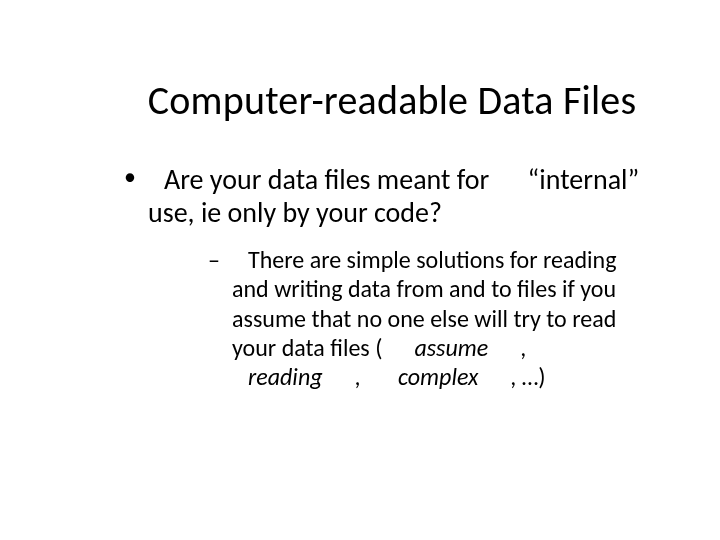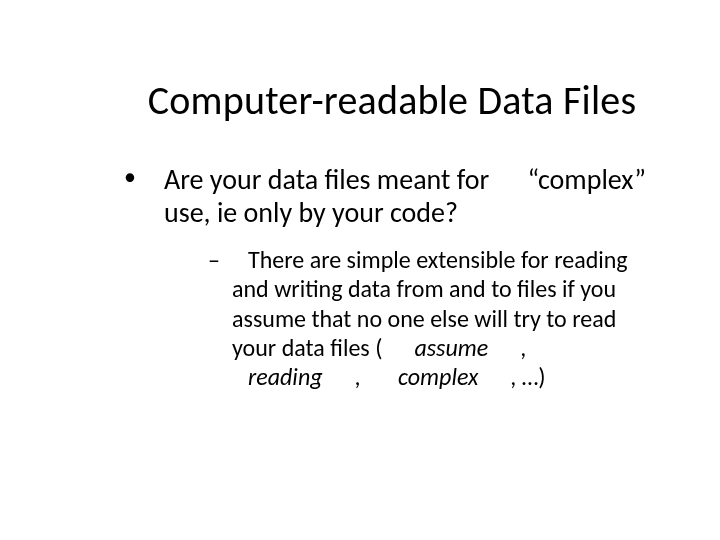--- a/index.html
+++ b/index.html
@@ -55,20 +55,20 @@
   }
   .italic { font-style: italic; }
 </style>
 </head>
 <body>
 
 <h1 class="title">Computer-readable Data Files</h1>
 
 <ul class="level1">
   <li>
-    <span>Are your data files meant for </span><span>“complex”</span><span> use, ie only by your code?</span>
+    <span>Are your data files meant for </span><span>“internal”</span><span> use, ie only by your code?</span>
     <ul class="level2">
       <li>
-        <span>There are simple extensible for reading and writing data from and to files if you assume that no one else will try to read your data files (</span><span class="italic">assume</span><span>, </span><span class="italic">reading</span><span>, </span><span class="italic">complex</span><span>, …)</span>
+        <span>There are simple solutions for reading and writing data from and to files if you assume that no one else will try to read your data files (</span><span class="italic">assume</span><span>, </span><span class="italic">reading</span><span>, </span><span class="italic">complex</span><span>, …)</span>
       </li>
     </ul>
   </li>
 </ul>
 
 </body></html>

